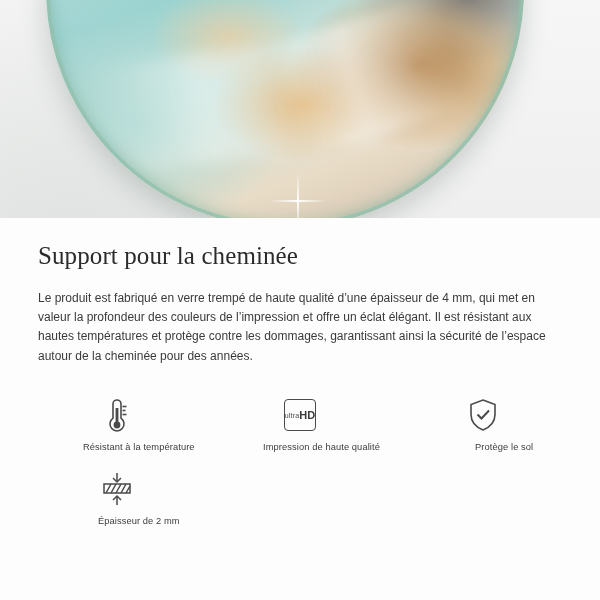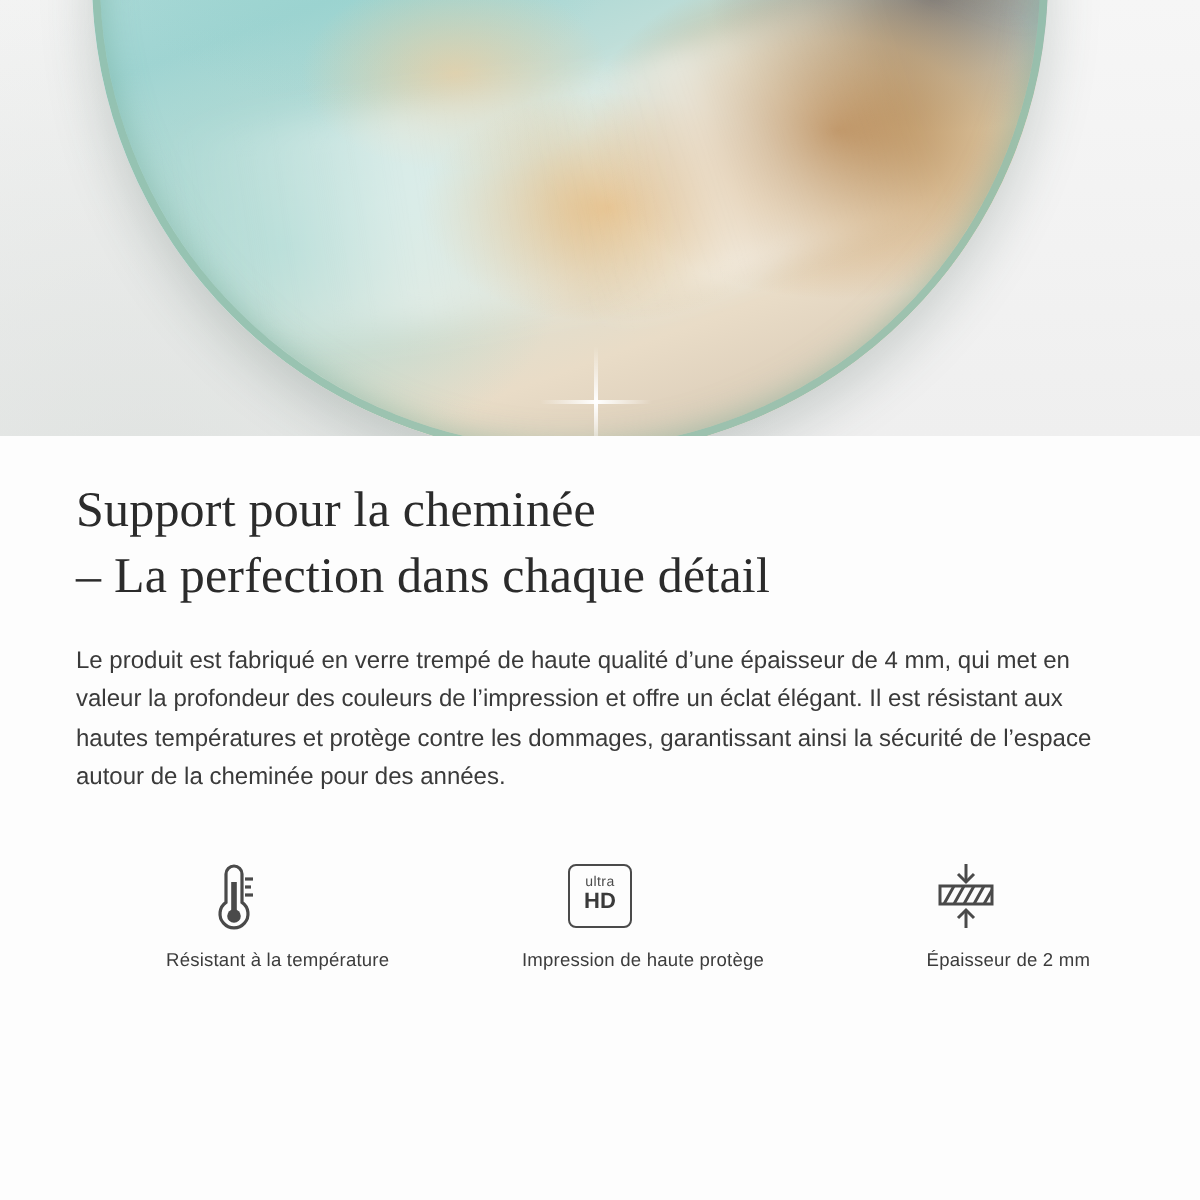--- a/index.html
+++ b/index.html
@@ -170,21 +170,21 @@
     line-height: 1.25;
     letter-spacing: 0.1px;
     padding-left: 43px;
   }
   .ultrahd-box {
     width: 30px;
     height: 30px;
     border: 1.6px solid #4a4a4a;
     border-radius: 4px;
     display: flex;
-    flex-direction: column;
+    flex-direction: row;
     align-items: center;
     justify-content: center;
     line-height: 1;
   }
   .ultrahd-box .u1 {
     font-size: 7px;
     color: #4a4a4a;
     letter-spacing: 0.2px;
   }
   .ultrahd-box .u2 {
@@ -207,21 +207,20 @@
       <div class="glass-swirl-2"></div>
       <div class="glass-swirl-3"></div>
       <div class="glass-edge"></div>
     </div>
     <div class="glass-sparkle"></div>
   </div>
 
   <div class="content">
     <h1 class="headline">
       <span>Support pour la cheminée</span>
-      <span class="line2">– La perfection dans chaque détail</span>
     </h1>
     <p class="body-text">Le produit est fabriqué en verre trempé de haute qualité d’une épaisseur de 4 mm, qui met en valeur la profondeur des couleurs de l’impression et offre un éclat élégant. Il est résistant aux hautes températures et protège contre les dommages, garantissant ainsi la sécurité de l’espace autour de la cheminée pour des années.</p>
   </div>
 
   <div class="features">
 
     <div class="feature">
       <div class="feature-icon">
         <svg width="34" height="40" viewBox="0 0 34 40" fill="none" stroke="#4a4a4a" stroke-width="1.6">
           <path d="M17 5 a4 4 0 0 1 4 4 v14.2 a7 7 0 1 1 -8 0 V9 a4 4 0 0 1 4 -4 z"></path>
@@ -235,23 +234,32 @@
       <div class="feature-label">Résistant à la température</div>
     </div>
 
     <div class="feature">
       <div class="feature-icon">
         <div class="ultrahd-box">
           <span class="u1">ultra</span>
           <span class="u2">HD</span>
         </div>
       </div>
-      <div class="feature-label">Impression de haute protège</div>
-    </div>
-
+      <div class="feature-label">Impression de haute qualité</div>
+    </div>
+
+    <div class="feature">
+      <div class="feature-icon">
+        <svg width="34" height="40" viewBox="0 0 34 40" fill="none" stroke="#4a4a4a" stroke-width="1.6">
+          <path d="M17 5 L29 9.5 v10 c0 8 -6 13 -12 15.5 c-6 -2.5 -12 -7.5 -12 -15.5 V9.5 z"></path>
+          <path d="M11.5 19.5 l4 4 l7.5 -8" stroke-width="2"></path>
+        </svg>
+      </div>
+      <div class="feature-label">Protège le sol</div>
+    </div>
 
 
 
     <div class="feature">
       <div class="feature-icon">
         <svg width="40" height="38" viewBox="0 0 40 38" fill="none" stroke="#4a4a4a" stroke-width="1.5">
           <line x1="20" y1="3" x2="20" y2="11"></line>
           <path d="M16 8 l4 4 l4 -4"></path>
           <rect x="7" y="14" width="26" height="9"></rect>
           <path d="M9 23 l5 -9 M14 23 l5 -9 M19 23 l5 -9 M24 23 l5 -9 M29 23 l4 -7"></path>

